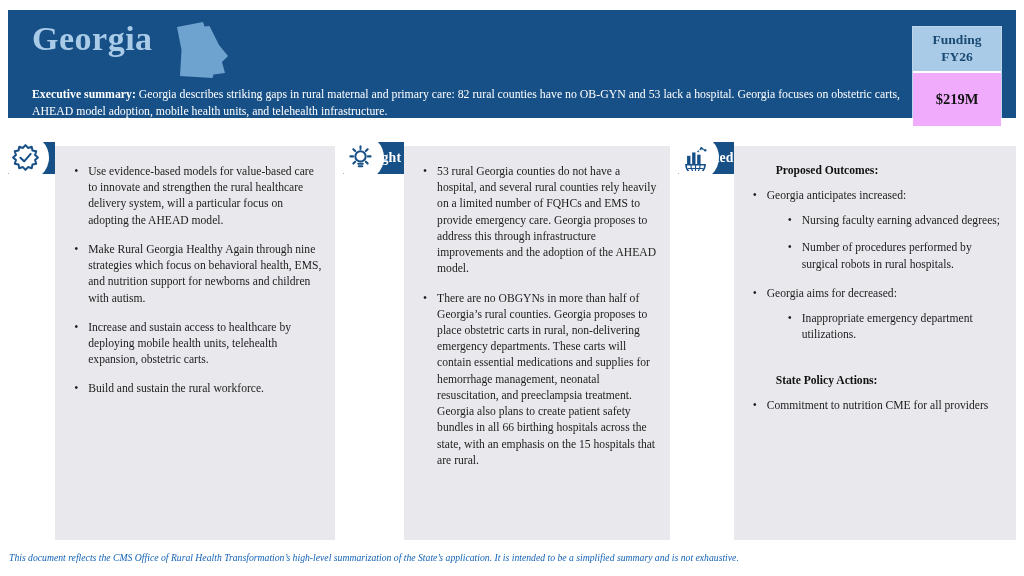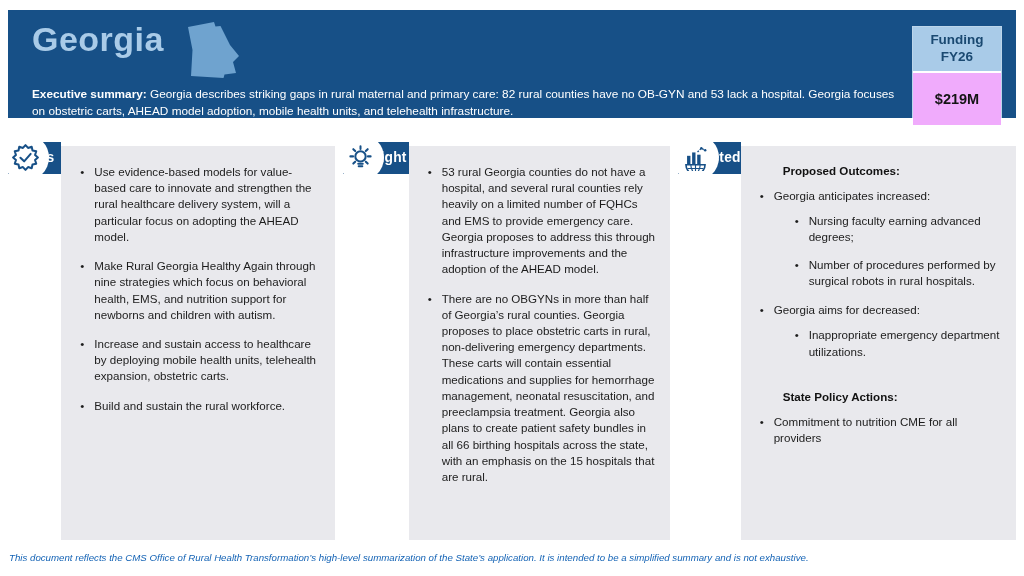--- a/index.html
+++ b/index.html
@@ -2,21 +2,21 @@
 <html><head>
 <meta charset="utf-8">
 <style>
   * { box-sizing: border-box; }
   html,body { margin:0; padding:0; background:#ffffff; }
   body {
     width:1024px; height:576px;
     font-family:"Liberation Sans", sans-serif;
     -webkit-font-smoothing:antialiased;
   }
-  .page { width:1024px; height:548px; padding:10px 8px 0 8px; position:relative; }
+  .page { width:1024px; height:548px; padding:10px 8px 0 8px; position:relative;font-family:Liberation Serif, serif; }
 
   
   .band {
     background:#175087; height:108px; width:100%;
     display:flex; justify-content:space-between;
     padding:8px 14px 0 24px;
   }
   .band-left { flex:1; min-width:0; }
   .title-row { display:flex; align-items:flex-start; gap:14px; height:60px; }
   .state-title {

